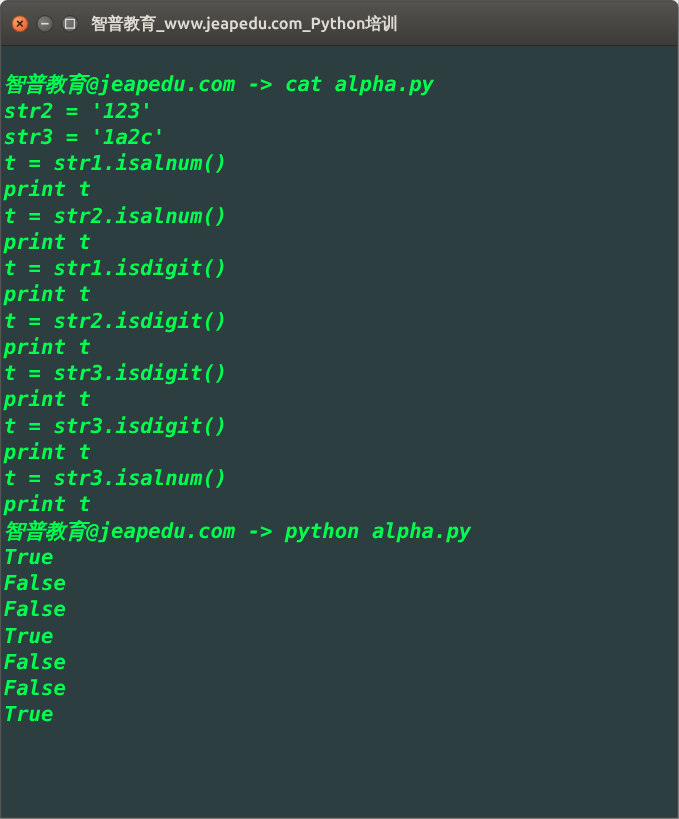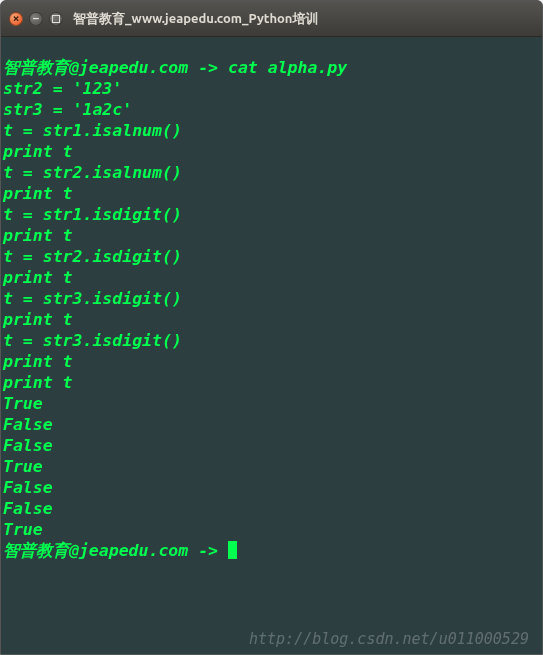--- a/index.html
+++ b/index.html
@@ -139,25 +139,25 @@
     <div class="line">t = str2.isalnum()</div>
     <div class="line">print t</div>
     <div class="line">t = str1.isdigit()</div>
     <div class="line">print t</div>
     <div class="line">t = str2.isdigit()</div>
     <div class="line">print t</div>
     <div class="line">t = str3.isdigit()</div>
     <div class="line">print t</div>
     <div class="line">t = str3.isdigit()</div>
     <div class="line">print t</div>
+    <div class="line">t = str3.isalnum()</div>
     <div class="line">print t</div>
+    <div class="line"><span>智普教育</span>@<span>jeapedu.com</span><span> -&gt; </span><span>python alpha.py</span></div>
     <div class="line">True</div>
     <div class="line">False</div>
     <div class="line">False</div>
     <div class="line">True</div>
     <div class="line">False</div>
     <div class="line">False</div>
     <div class="line">True</div>
-    <div class="line"><span>智普教育</span>@<span>jeapedu.com</span><span> -&gt; </span><span class="cursor"></span></div>
 
-    <div class="watermark">http://blog.csdn.net/u011000529</div>
   </div>
 </div>
 
 </body></html>

